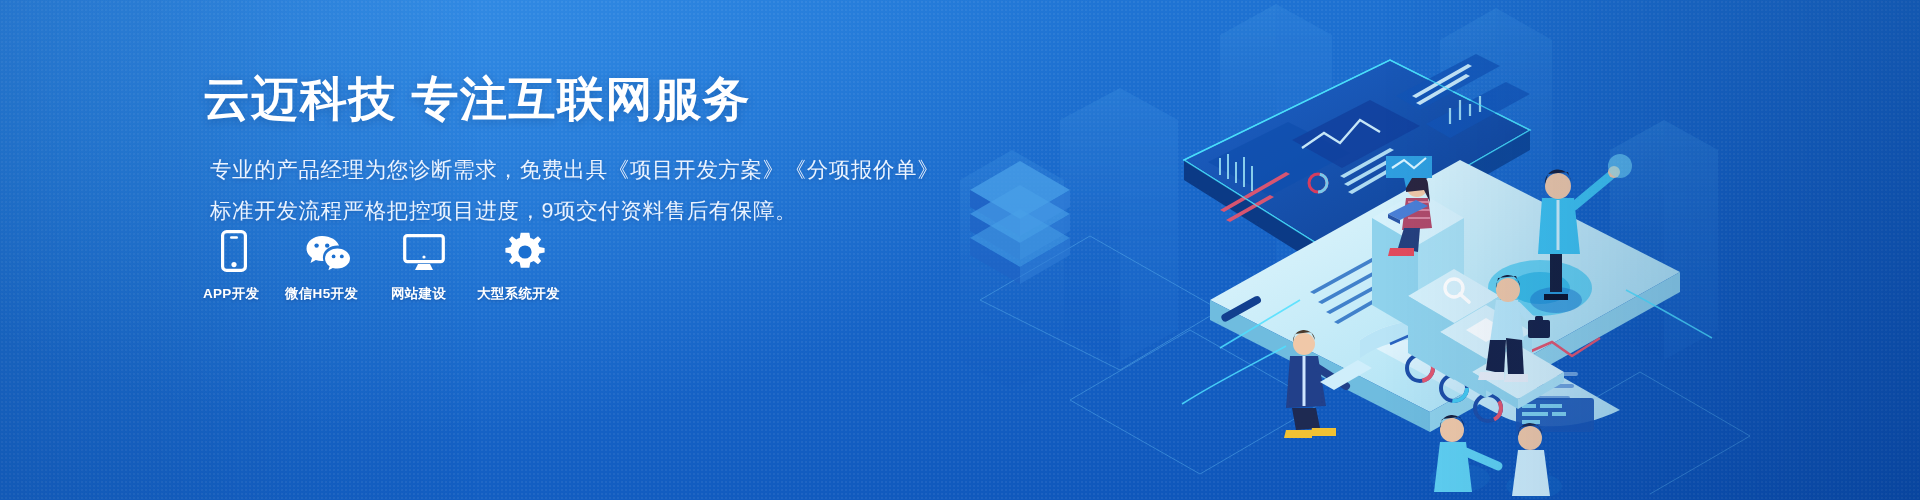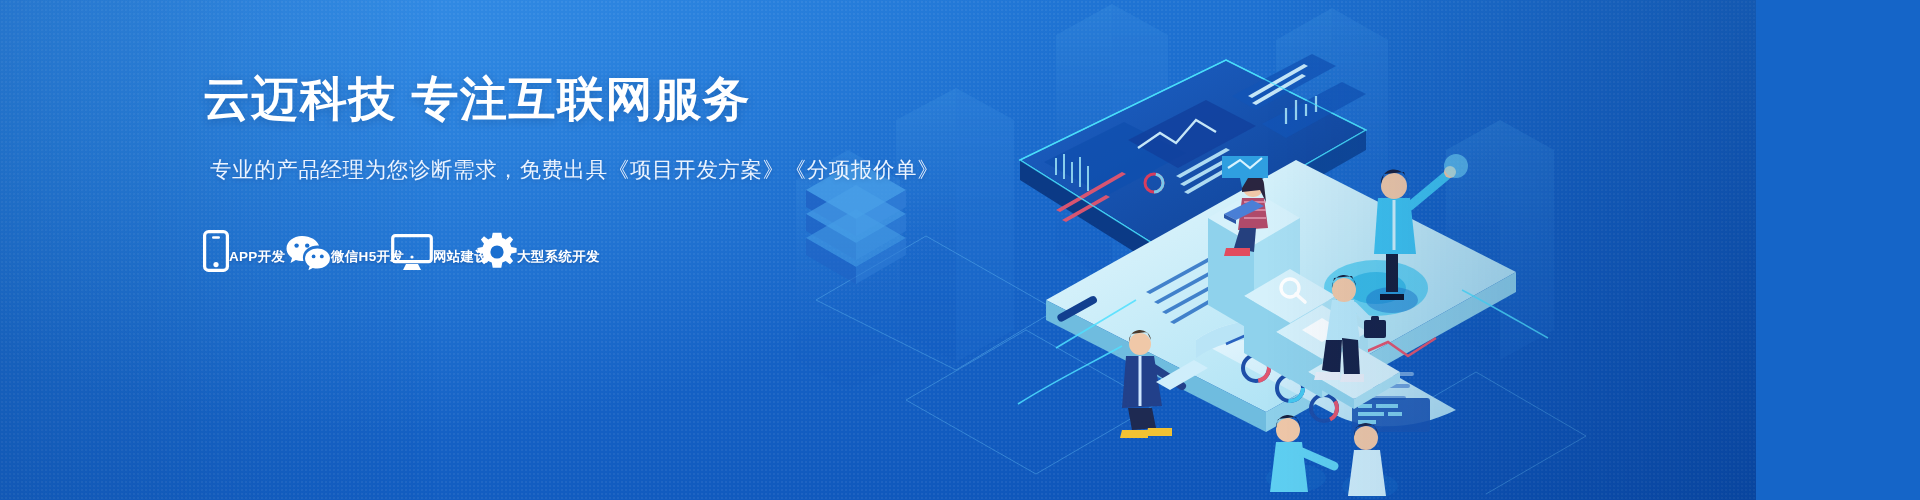--- a/index.html
+++ b/index.html
@@ -2,21 +2,21 @@
 <html><head>
 <meta charset="utf-8">
 <style>
   html,body{margin:0;padding:0;}
   body{
     width:1920px;height:500px;overflow:hidden;
     font-family:"Liberation Sans","DejaVu Sans",sans-serif;
     background:#1565c8;
   }
   .banner{
-    position:relative;width:1756px;height:500px;overflow:hidden;
+    position:relative;width:1920px;height:500px;overflow:hidden;
     background:
       radial-gradient(ellipse 1100px 700px at 22% 0%, rgba(60,150,235,.55) 0%, rgba(60,150,235,0) 62%),
       linear-gradient(168deg,#2a82e0 0%,#2279d8 18%,#1b6ccd 40%,#1460c4 62%,#0f57bb 82%,#0b4fb2 100%);
   }
   
   .texture{
     position:absolute;inset:0;
     background-image:radial-gradient(rgba(255,255,255,.055) 1px, transparent 1px);
     background-size:4px 4px;
     pointer-events:none;
@@ -38,21 +38,21 @@
     color:#eaf3ff;font-size:21.5px;line-height:1.62;font-weight:normal;
     letter-spacing:.6px;white-space:nowrap;margin:7px;
     text-shadow:0 1px 4px rgba(3,38,92,.22);
   }
 
   
   .services{
     position:absolute;left:203px;top:228px;display:flex;align-items:flex-end;gap:0;
   }
   .service{
-    width:72px;display:flex;align-items:center;
+    width:72px;display:flex;flex-direction:column;
     margin-right:20px;cursor:pointer;
   }
   .service:last-child{margin-right:0;}
   .svc-icon{height:44px;display:flex;align-items:flex-end;justify-content:center;}
   .svc-icon svg{display:block;}
   .svc-label{
     margin-top:13px;color:#ffffff;font-size:13.5px;letter-spacing:.3px;
     white-space:nowrap;font-weight:bold;
     text-shadow:0 1px 3px rgba(3,38,92,.3);
   }
@@ -324,20 +324,21 @@
         <path d="M706,290 C740,308 760,320 792,338"></path>
       </g>
     </svg>
   </div>
 
   <div class="vignette"></div>
 
   <div class="copy">
     <h1 class="headline">云迈科技 专注互联网服务</h1>
     <p class="sub">专业的产品经理为您诊断需求，免费出具《项目开发方案》《分项报价单》</p>
+    <p class="sub">标准开发流程严格把控项目进度，9项交付资料售后有保障。</p>
   </div>
 
   <div class="services">
 
     <div class="service svc-w1">
       <span class="svc-icon">
         <svg width="26" height="42" viewBox="0 0 26 42">
           <rect x="1.6" y="1.6" width="22.8" height="38.8" rx="4" fill="none" stroke="#ffffff" stroke-width="3.2"></rect>
           <rect x="9" y="6.2" width="8" height="2.6" rx="1.3" fill="#ffffff"></rect>
           <circle cx="13" cy="34.6" r="2.6" fill="#ffffff"></circle>

